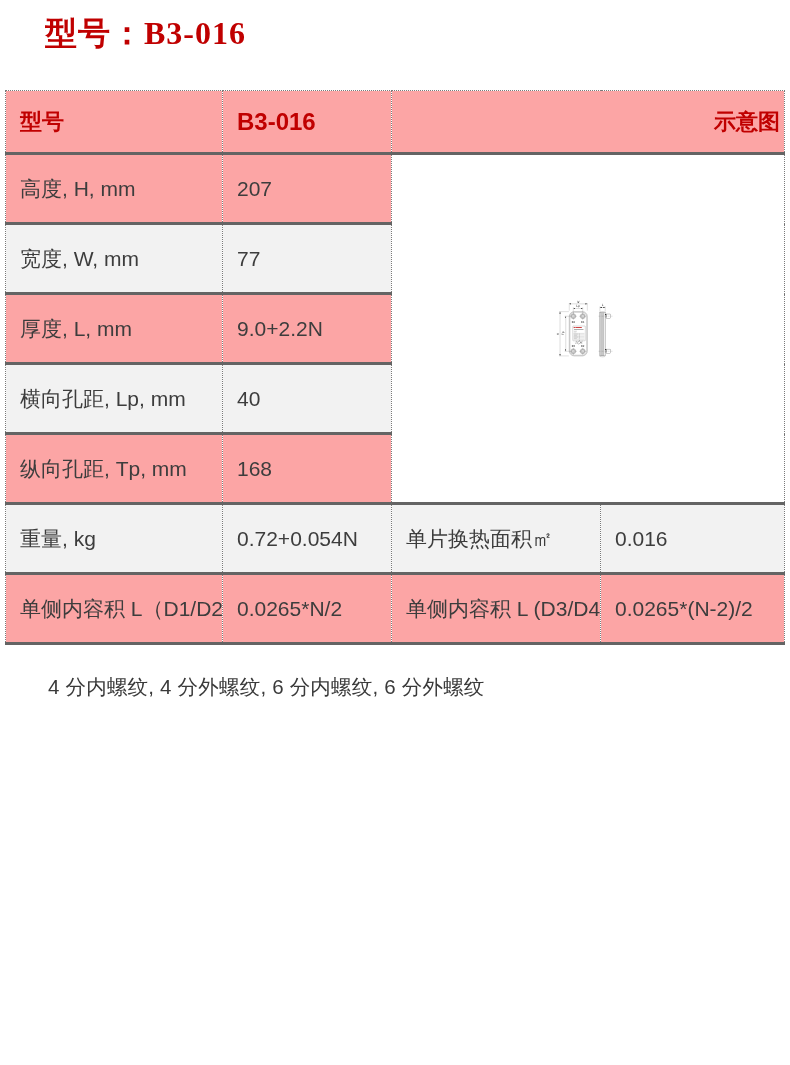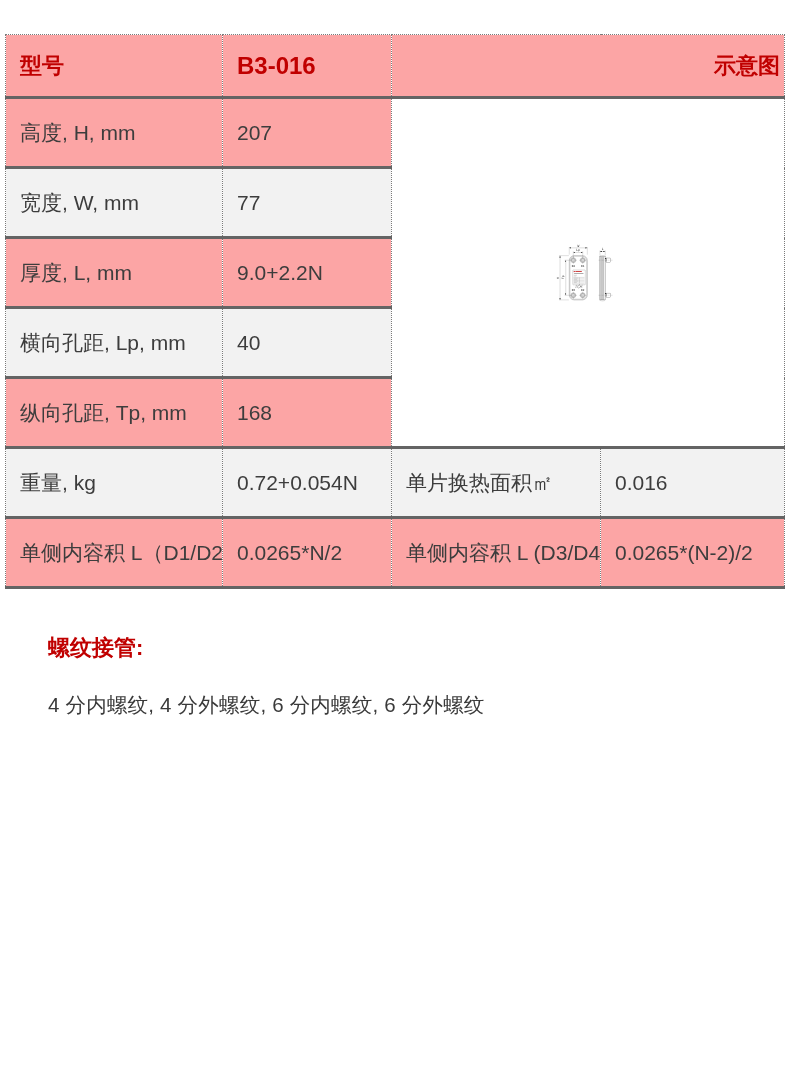--- a/index.html
+++ b/index.html
@@ -98,20 +98,21 @@
   .plate-line { stroke: #444444; stroke-width: 2.4; }
   .plate-line-sm { stroke: #555555; stroke-width: 1.1; }
   .plate-grid { stroke: #333333; stroke-width: 0.8; }
   .scribble { stroke: #111111; stroke-width: 1.4; fill: none; }
 </style>
 </head>
 <body>
 
 <div class="page">
 
+  <h1 class="title">型号：B3-016</h1>
 
 
   <table class="spec">
     <colgroup>
       <col style="width:217px">
         <col style="width:169px">
         <col style="width:209px">
         <col style="width:184px">
     </colgroup>
     <tbody>
@@ -291,16 +292,15 @@
       <tr class="r">
         <td>单侧内容积 L（D1/D2)</td>
         <td>0.0265*N/2</td>
         <td>单侧内容积 L (D3/D4)</td>
         <td>0.0265*(N-2)/2</td>
       </tr>
     </tbody>
   </table>
 
 
-  <div class="sec-head">螺纹接管:</div>
   <div class="sec-body">4 分内螺纹, 4 分外螺纹, 6 分内螺纹, 6 分外螺纹</div>
 
 </div>
 
 </body></html>

